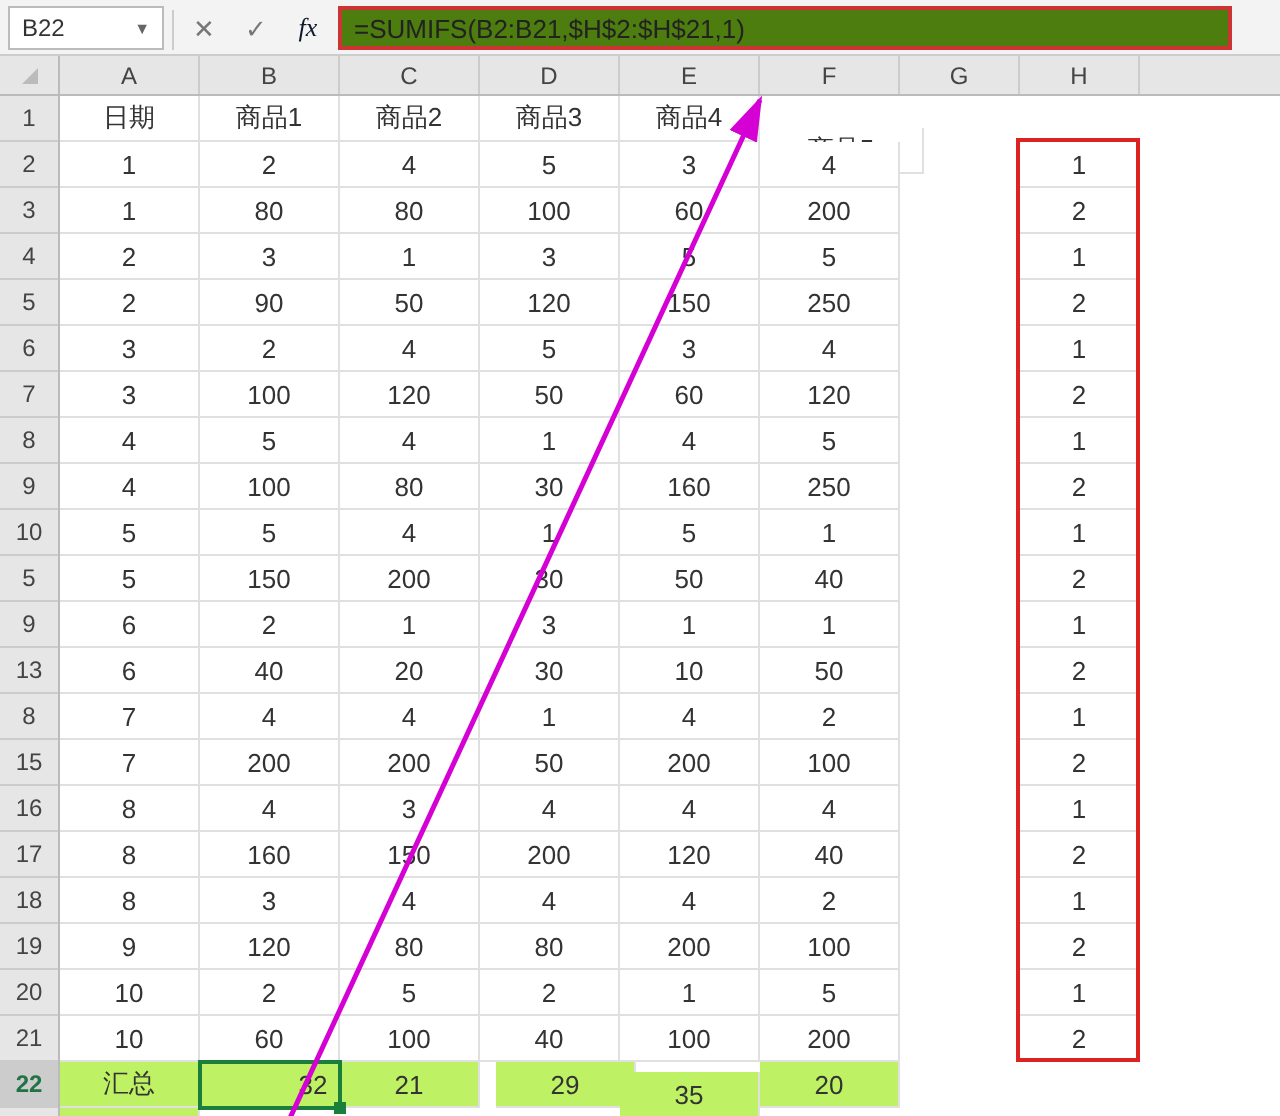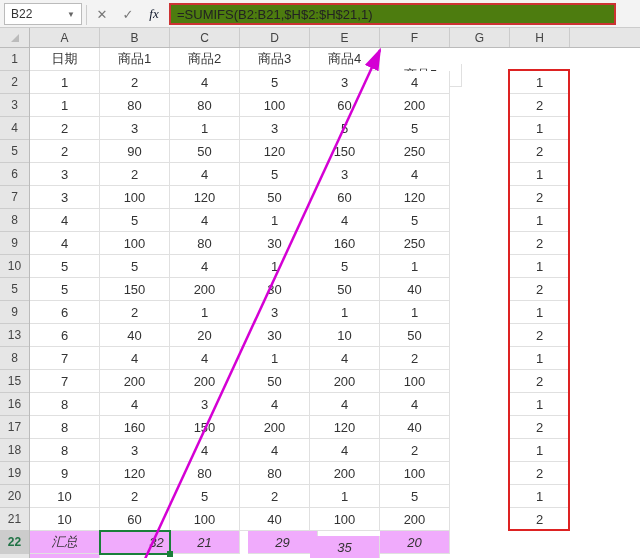--- a/index.html
+++ b/index.html
@@ -98,21 +98,21 @@
   }
   .cell {
     position: absolute;
     border-right: 1px solid #e0e0e0;
     border-bottom: 1px solid #e0e0e0;
     display: flex; align-items: center; justify-content: center;
     font-size: 13px;
     background: #fff;
   }
   .cell.hdr { font-weight: 400; }
-  .cell.yellow { background: #f0abfc; font-style: italic; }
+  .cell.yellow { background: #bef264; }
   .cell.selected {
     outline: 2px solid #1a7f3a;
     outline-offset: -1px;
     z-index: 5;
   }
   .fill-handle {
     position: absolute;
     width: 6px; height: 6px;
     background: #1a7f3a;
     z-index: 6;

